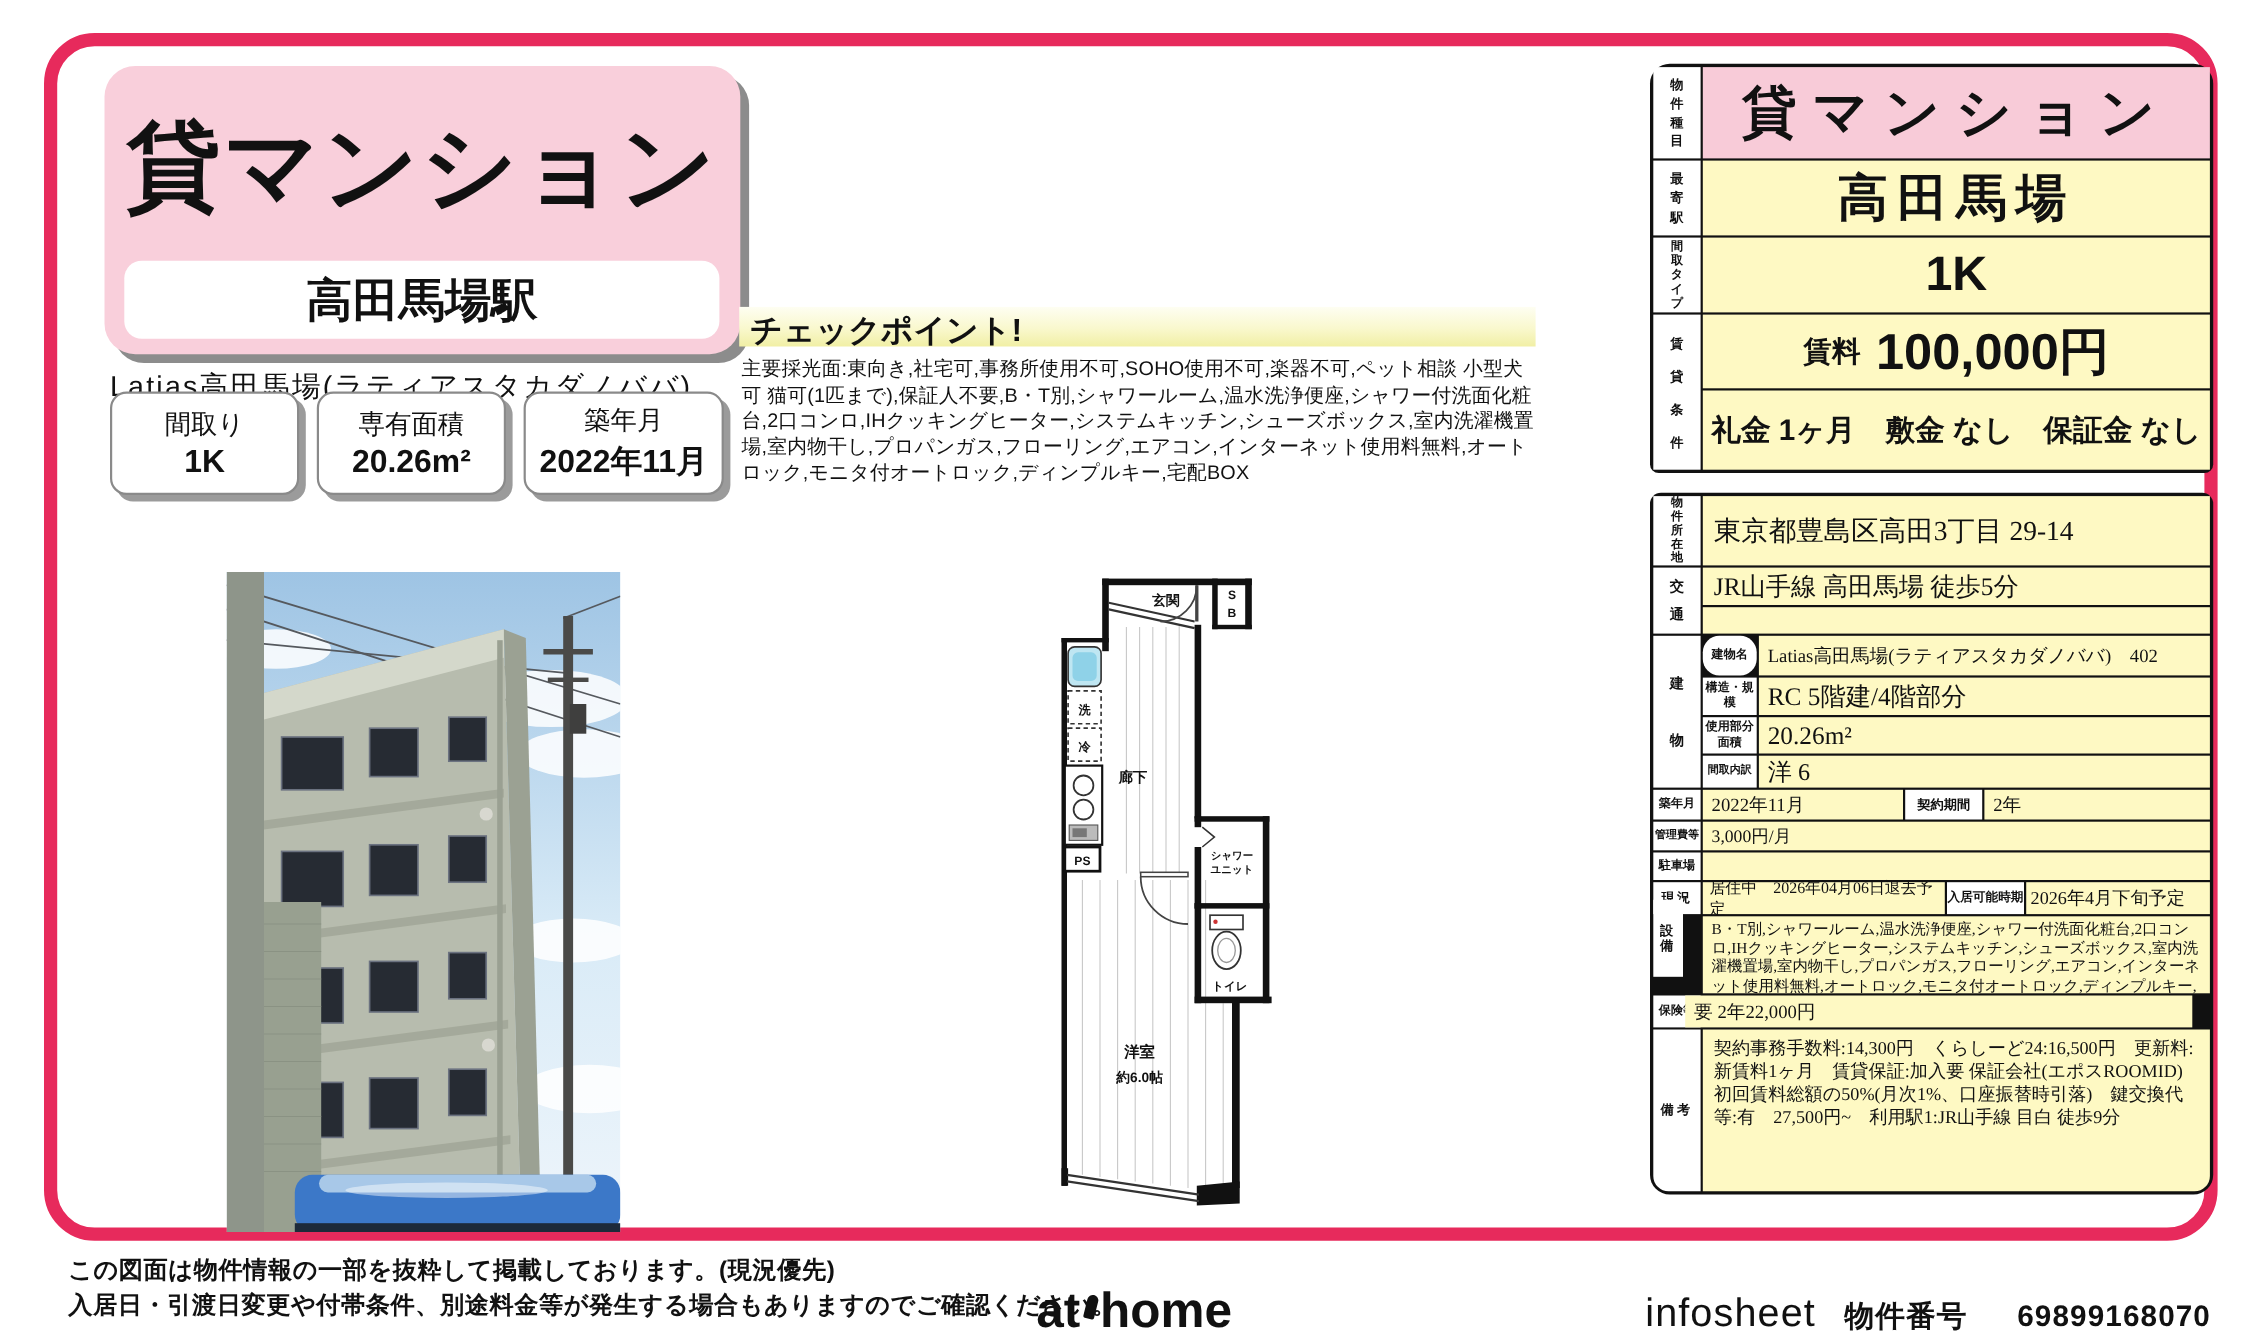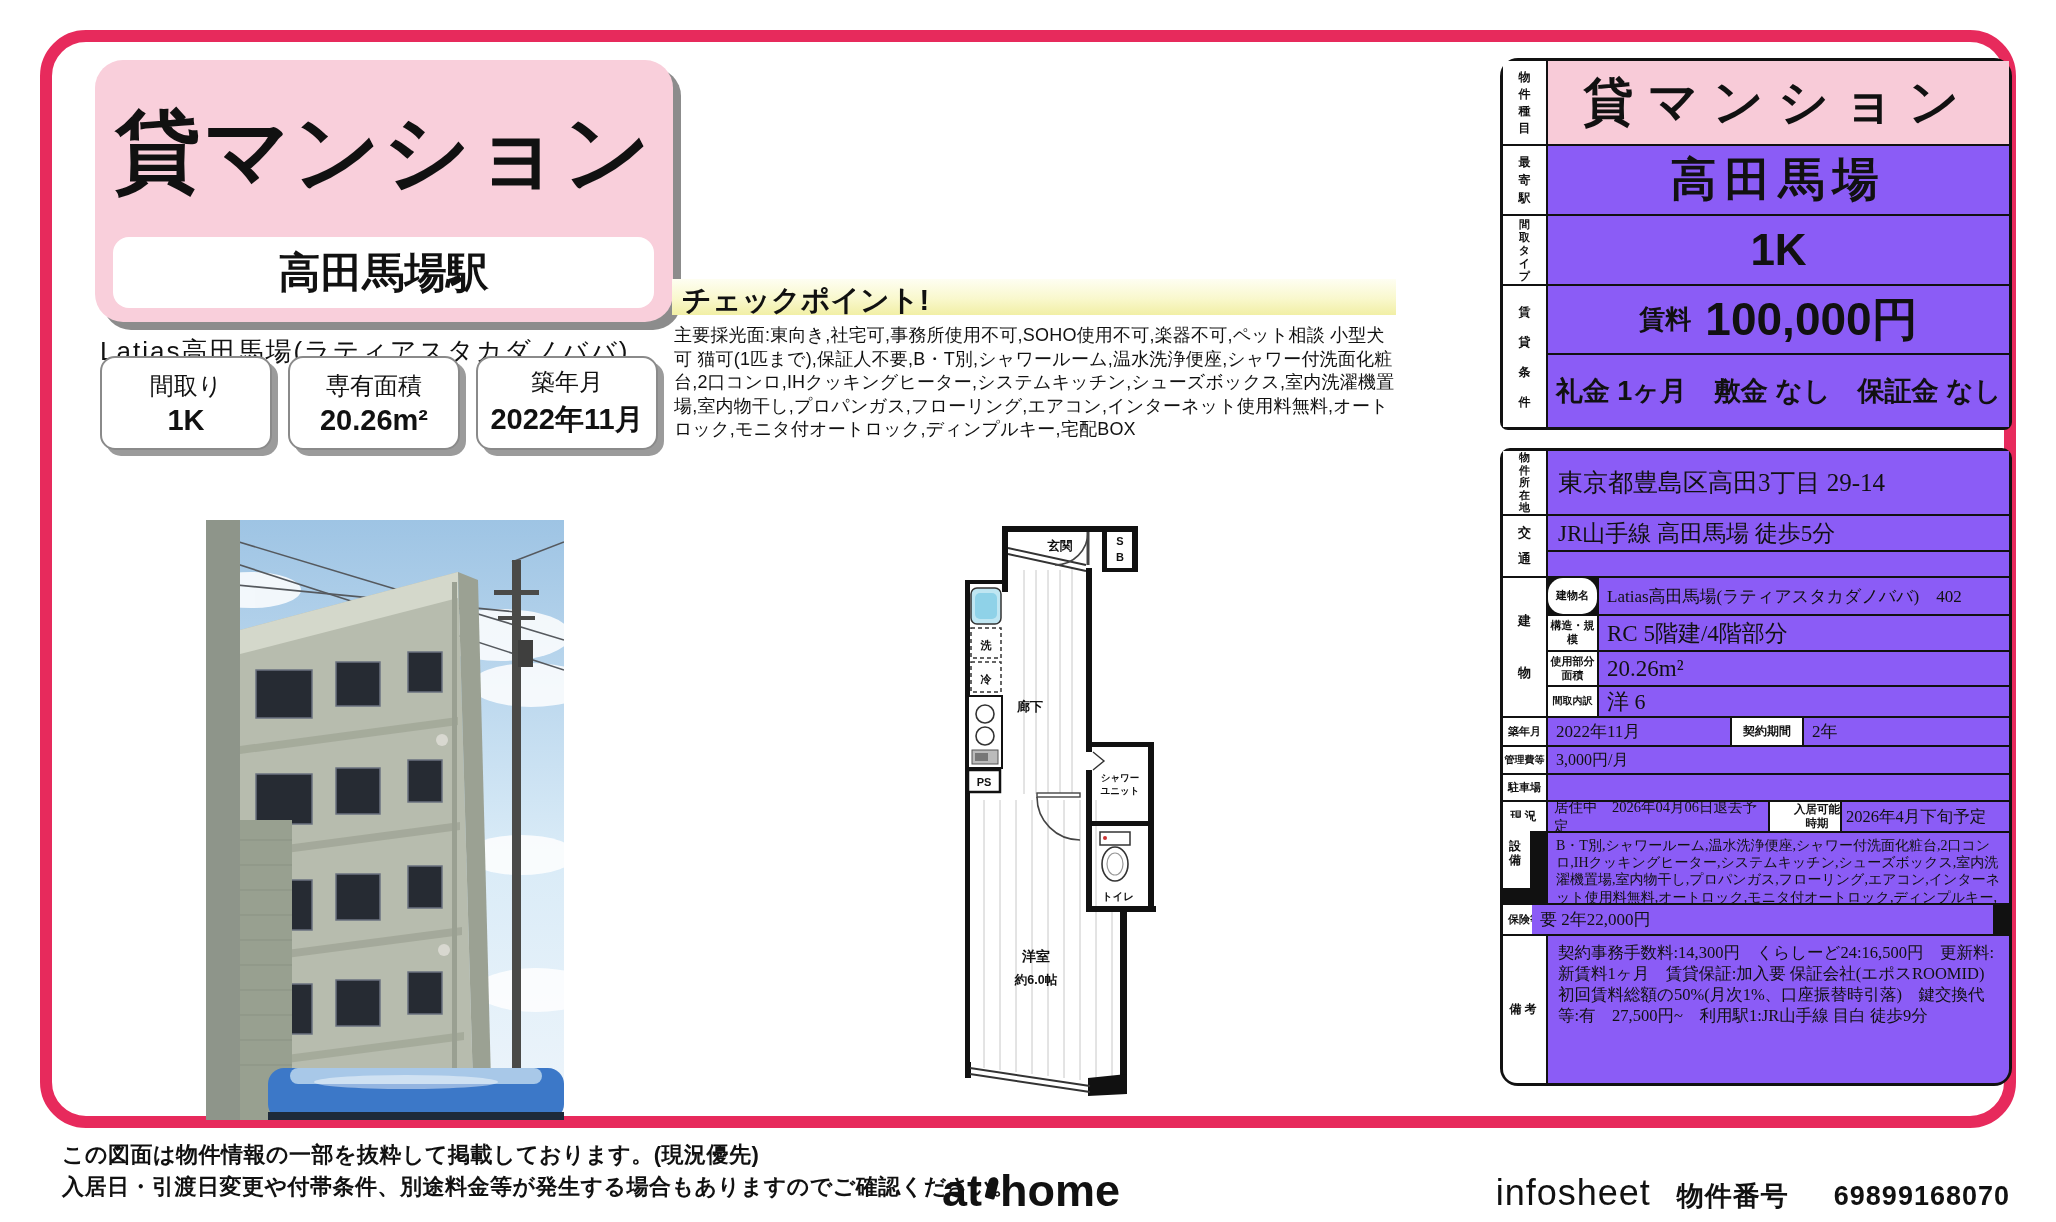--- a/index.html
+++ b/index.html
@@ -20,21 +20,21 @@
         display:flex;flex-direction:column;align-items:center;justify-content:center;box-sizing:border-box;}
   .sbox .lb{font-size:24px;}
   .sbox .vl{font-size:29px;font-weight:bold;margin-top:2px;}
   
   .cptitle{left:672px;top:279px;width:724px;height:36px;box-sizing:border-box;padding:2px 0 0 10px;
            font-size:29px;font-weight:bold;
            background:linear-gradient(180deg,#fefef2 0%,#f9f8cd 55%,#f1efa5 100%);}
   .cpbody{left:674px;top:324px;width:726px;font-size:18px;line-height:23.5px;letter-spacing:0.2px;}
   
   .tbl{background:#111;box-sizing:border-box;}
-  .cell{position:absolute;background:#8b5cf6;display:flex;align-items:center;justify-content:center;box-sizing:border-box;}
+  .cell{position:absolute;background:#fef9c3;display:flex;align-items:center;justify-content:center;box-sizing:border-box;}
   .cell.white{background:#fff;}
   .cell.pink{background:#f8cbd8;}
   .cell.left{justify-content:flex-start;}
   .vt{width:1.06em;margin:0 auto;word-break:break-all;text-align:center;font-weight:bold;}
   .slab{font-size:11px;font-weight:bold;text-align:center;line-height:1.25;}
   .hlab{font-weight:bold;text-align:center;line-height:1.2;}
   
   .fnote{left:62px;font-size:22px;font-weight:600;letter-spacing:0.5px;}
   .logo{left:942px;top:1165px;font-size:45px;font-weight:bold;letter-spacing:0px;display:flex;align-items:flex-end;}
   .flame{display:inline-block;width:10px;height:22px;background:#111;border-radius:6px 6px 2px 2px;transform:rotate(14deg);margin:0 3px 18px 5px;}
@@ -306,21 +306,21 @@
     <div class="cell white" style="left:3px;top:327px;width:43px;height:25px;">
       <div class="hlab" style="font-size:11px;">駐車場</div>
       </div>
     <div class="cell left serif" style="left:48px;top:327px;width:461px;height:25px;padding-left:8px;font-size:16px;"></div>
 
     <div class="cell white" style="left:3px;top:354px;width:43px;height:29px;">
       <div class="hlab" style="font-size:12px;letter-spacing:2px;">現況</div>
       </div>
     <div class="cell left serif" style="left:48px;top:354px;width:220px;height:29px;padding-left:6px;font-size:14.5px;">居住中　2026年04月06日退去予定</div>
     <div class="cell white" style="left:270px;top:354px;width:70px;height:29px;">
-      <div class="hlab" style="font-size:11.5px;padding-left:24px;">入居可能時期</div>
+      <div class="hlab" style="font-size:11.5px;">入居可能時期</div>
       </div>
     <div class="cell left serif" style="left:342px;top:354px;width:167px;height:29px;padding-left:4px;font-size:16.5px;">2026年4月下旬予定</div>
 
     <div class="cell white" style="left:3px;top:370px;width:27px;height:70px;">
       <div class="hlab" style="font-size:12px;letter-spacing:3px;">設備</div>
       </div>
     <div class="cell left serif" style="left:48px;top:385px;width:461px;height:70px;padding:4px 8px;font-size:14px;line-height:17.2px;align-items:flex-start;">B・T別,シャワールーム,温水洗浄便座,シャワー付洗面化粧台,2口コンロ,IHクッキングヒーター,システムキッチン,シューズボックス,室内洗濯機置場,室内物干し,プロパンガス,フローリング,エアコン,インターネット使用料無料,オートロック,モニタ付オートロック,ディンプルキー,宅配BOX</div>
 
     <div class="cell white" style="left:3px;top:457px;width:43px;height:29px;">
       <div class="hlab" style="font-size:11px;">保険等</div>

